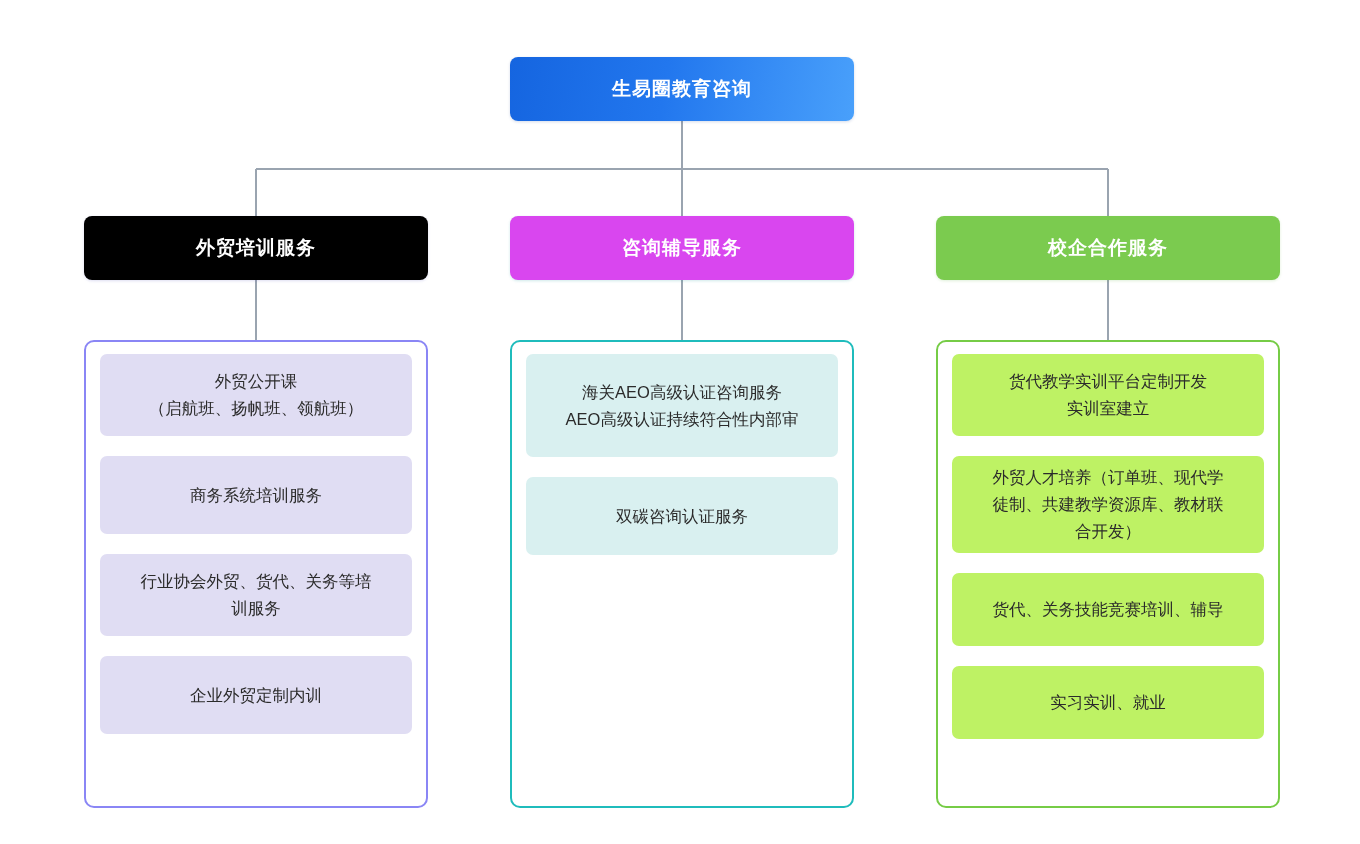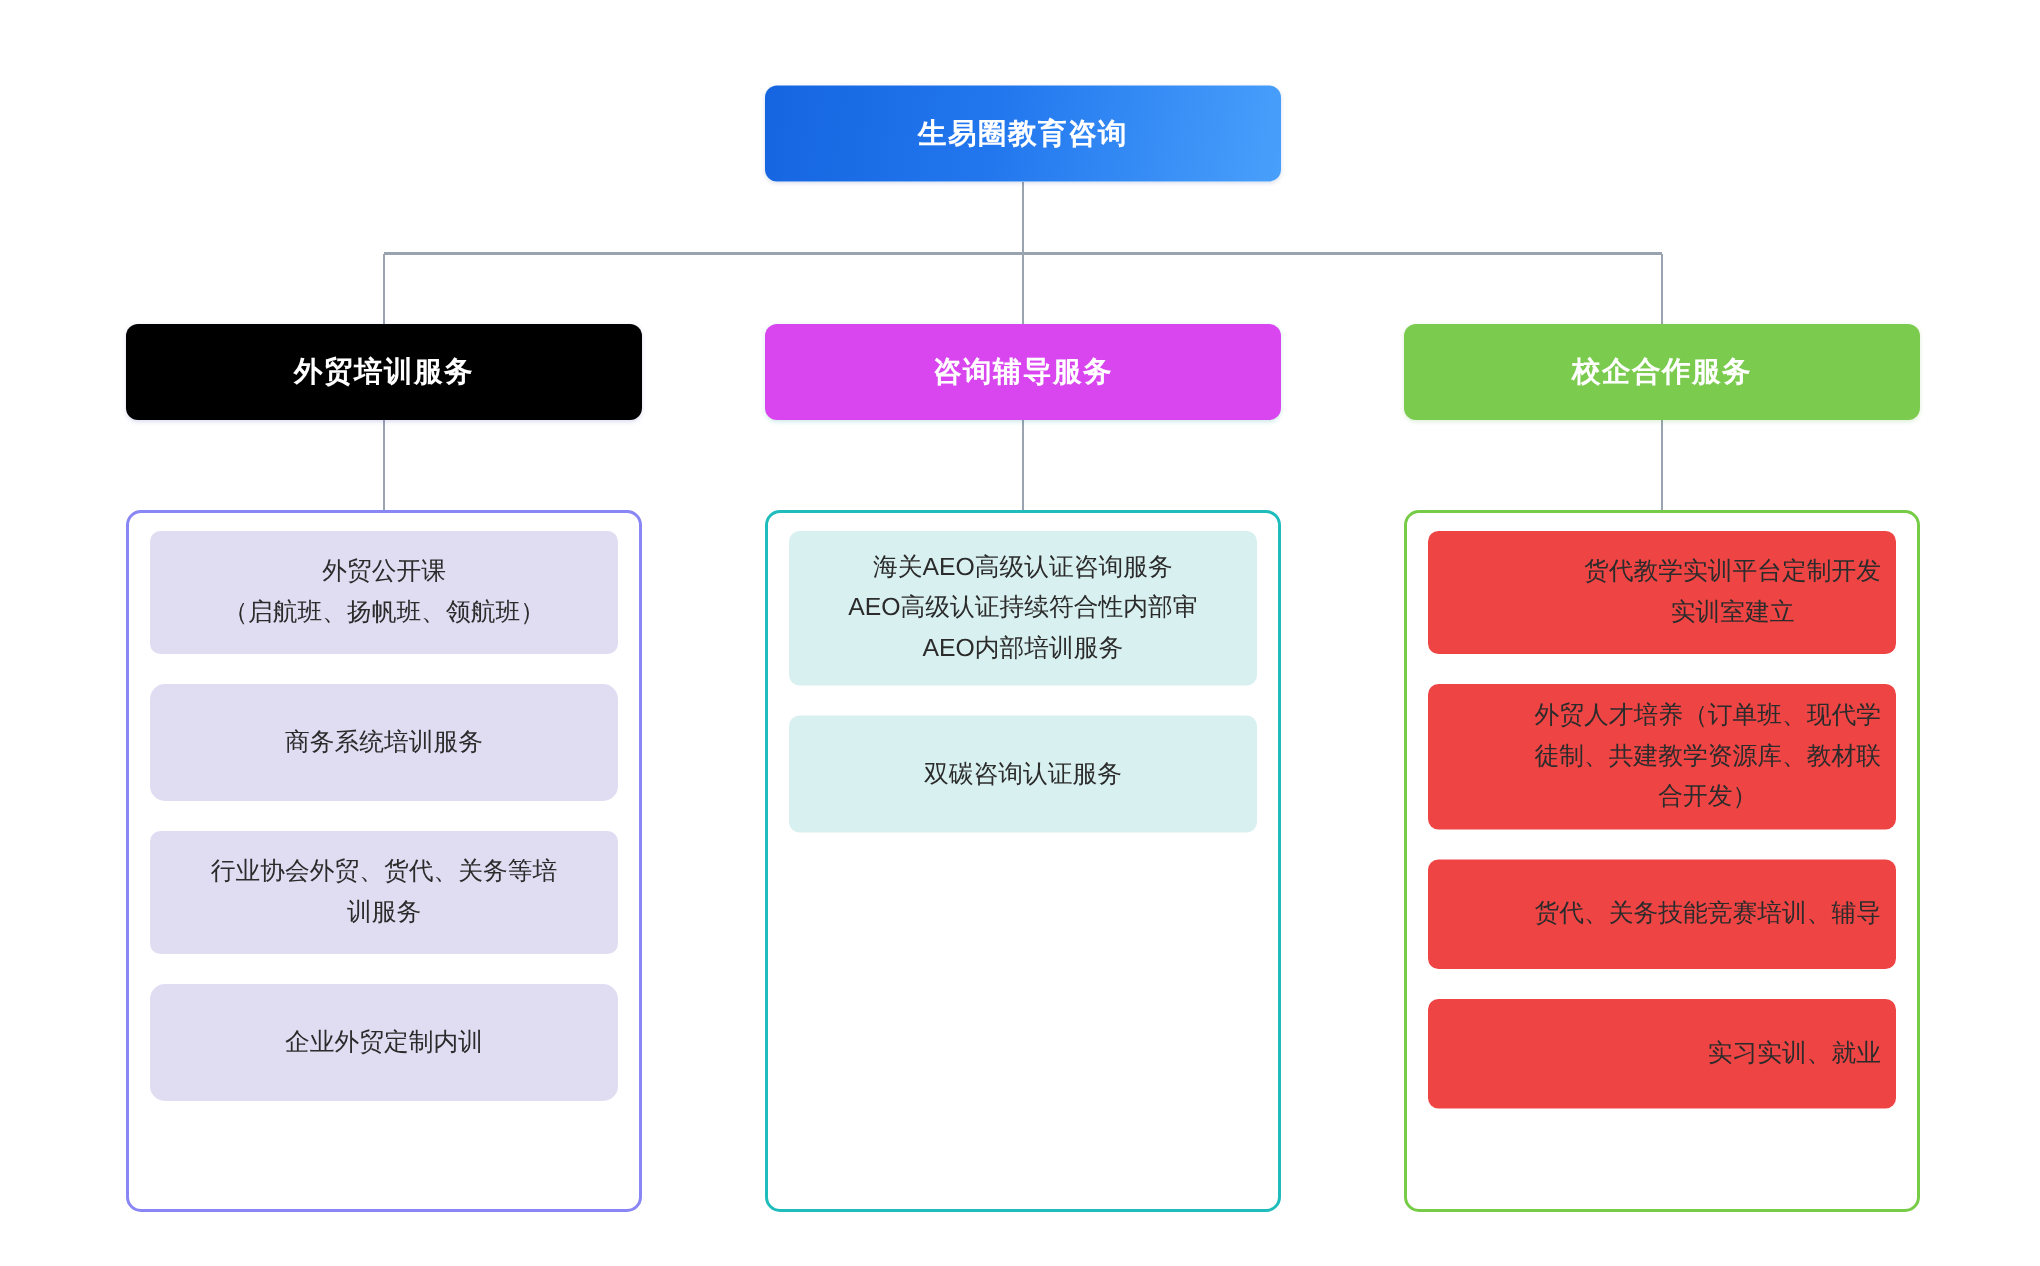--- a/index.html
+++ b/index.html
@@ -107,25 +107,25 @@
     font-size: 16.5px;
     line-height: 27px;
     color: #2b2b2b;
     padding: 6px 10px;
     margin-bottom: 20px;
   }
   .item-card:last-child { margin-bottom: 0; }
 
   .item-card.purple { background: #e0ddf3; }
   .item-card.teal   { background: #d9f0f0; }
-  .item-card.green  { background: #ef4444; justify-content: flex-end; }
+  .item-card.green  { background: #bef264; }
 
   
   .col1 .item-card.h-tall   { height: 82px; }
-  .col1 .item-card.h-std    { height: 78px; border-radius: 10px; }
+  .col1 .item-card.h-std    { height: 78px; }
 
   .col2 .item-card.h-triple { height: 103px; }
   .col2 .item-card.h-std    { height: 78px; }
 
   .col3 .item-card.h-tall   { height: 82px; }
   .col3 .item-card.h-quad   { height: 97px; }
   .col3 .item-card.h-std    { height: 73px; }
 
   .card-line { display: block; }
 </style>
@@ -193,21 +193,20 @@
   <div class="column column-2">
     <div class="branch-header teal">
       <span>咨询辅导服务</span>
     </div>
     <div class="items-panel teal col2">
 
       <div class="item-card teal h-triple">
         <span>
           <span class="card-line">海关AEO高级认证咨询服务</span>
           <span class="card-line">AEO高级认证持续符合性内部审</span>
-          <span class="card-line">AEO内部培训服务</span>
         </span>
       </div>
 
 
       <div class="item-card teal h-std">
         <span>
           <span class="card-line">双碳咨询认证服务</span>
         </span>
       </div>
 

